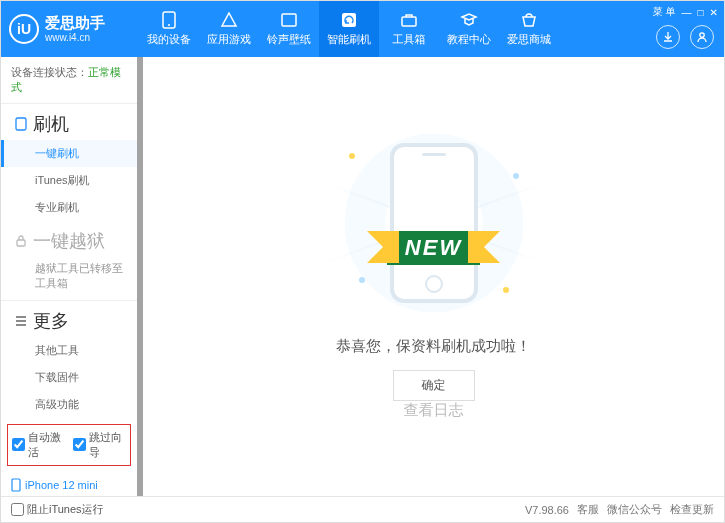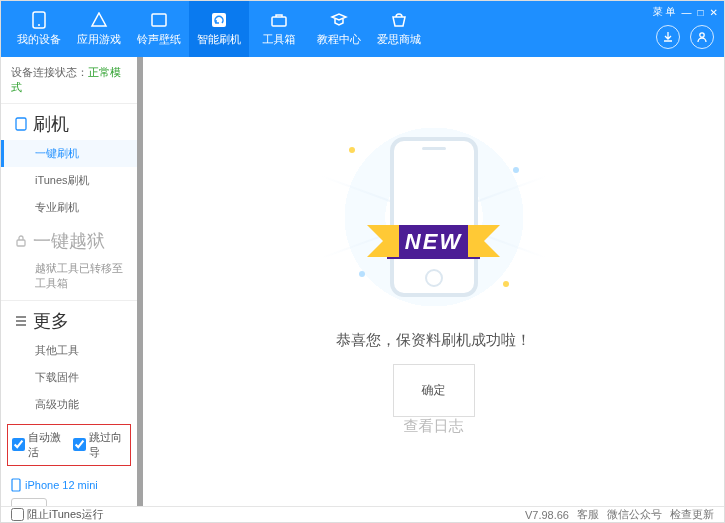--- a/index.html
+++ b/index.html
@@ -45,40 +45,47 @@
 .main { flex: 1; display: flex; flex-direction: column; align-items: center; justify-content: center; position: relative; }
 .illus { width: 230px; height: 180px; position: relative; display: flex; align-items: center; justify-content: center; }
 .rays { position: absolute; width: 230px; height: 230px; border-radius: 50%; background: radial-gradient(circle,#fff 30%,#f5fbff 30%,#f5fbff 55%,#fff 55%); }
 .ray-lines { position: absolute; width: 230px; height: 230px; }
 .ray-lines::before, .ray-lines::after { content:""; position:absolute; left:50%; top:50%; width:240px; height:2px; background:linear-gradient(90deg,transparent,#e8f2fb,transparent); transform-origin:center; }
 .ray-lines::before { transform: translate(-50%,-50%) rotate(20deg); }
 .ray-lines::after { transform: translate(-50%,-50%) rotate(-20deg); }
 .phone { width: 88px; height: 160px; background: #fff; border: 4px solid #dce7f0; border-radius: 14px; position: relative; z-index: 2; }
 .phone::before { content:""; position:absolute; top:6px; left:50%; transform:translateX(-50%); width:24px; height:3px; background:#dce7f0; border-radius:2px; }
 .phone::after { content:""; position:absolute; bottom:6px; left:50%; transform:translateX(-50%); width:14px; height:14px; border:2px solid #dce7f0; border-radius:50%; }
-.ribbon { position: absolute; z-index: 3; background: #4c1d95; color: #fff; font-weight: 900; font-size: 22px; padding: 4px 18px; letter-spacing: 2px; transform: translateY(25px); font-style: italic; }
+.ribbon { position: absolute; z-index: 3; background: #15803d; color: #fff; font-weight: 900; font-size: 22px; padding: 4px 18px; letter-spacing: 2px; transform: translateY(25px); font-style: italic; }
 .ribbon::before, .ribbon::after { content:""; position:absolute; top:0; border:16px solid #ffc935; }
 .ribbon::before { left:-20px; border-left-color:transparent; }
 .ribbon::after { right:-20px; border-right-color:transparent; }
 .dots { position:absolute; width:6px; height:6px; background:#ffd95a; border-radius:50%; }
 .d1{top:20px;left:30px}.d2{top:40px;right:30px;background:#b7e0ff}.d3{bottom:30px;left:40px;background:#b7e0ff}.d4{bottom:20px;right:40px}
 
 .success-text { margin-top: 24px; font-size: 15px; color: #555; }
-.ok-btn { margin-top: 14px; padding: 17px 28px; background: #fff; border: 1px solid #ddd; font-size: 12px; color: #555; cursor: pointer; }
+.ok-btn { margin-top: 14px; padding: 6px 28px; background: #fff; border: 1px solid #ddd; font-size: 12px; color: #555; cursor: pointer; }
 .log-link { font-size: 15px; color: #bbb; cursor: pointer; }
 
-.footer { height: 16px; border-top: 1px solid #e5e5e5; display: flex; align-items: center; font-size: 11px; color: #777; padding: 0 10px; }
+.footer { height: 26px; border-top: 1px solid #e5e5e5; display: flex; align-items: center; font-size: 11px; color: #777; padding: 0 10px; }
 .footer-right { margin-left: auto; display: flex; gap: 8px; align-items: center; }
 </style>
 </head>
 <body>
 
 <div class="app">
 
   <div class="header">
+    <div class="logo-wrap">
+      <div class="logo-circle">iU</div>
+      <div class="logo-text">
+        <span class="logo-title">爱思助手</span>
+        <span class="logo-sub">www.i4.cn</span>
+      </div>
+    </div>
     <div class="nav">
       <div class="nav-item">
         <span class="nav-icon">
             <svg width="14" height="18" viewBox="0 0 14 18">
               <rect x="1" y="1" width="12" height="16" rx="2" fill="none" stroke="#fff" stroke-width="1.5"></rect>
               <circle cx="7" cy="14" r="1" fill="#fff"></circle>
             </svg>
           </span>
         <span>我的设备</span>
       </div>

